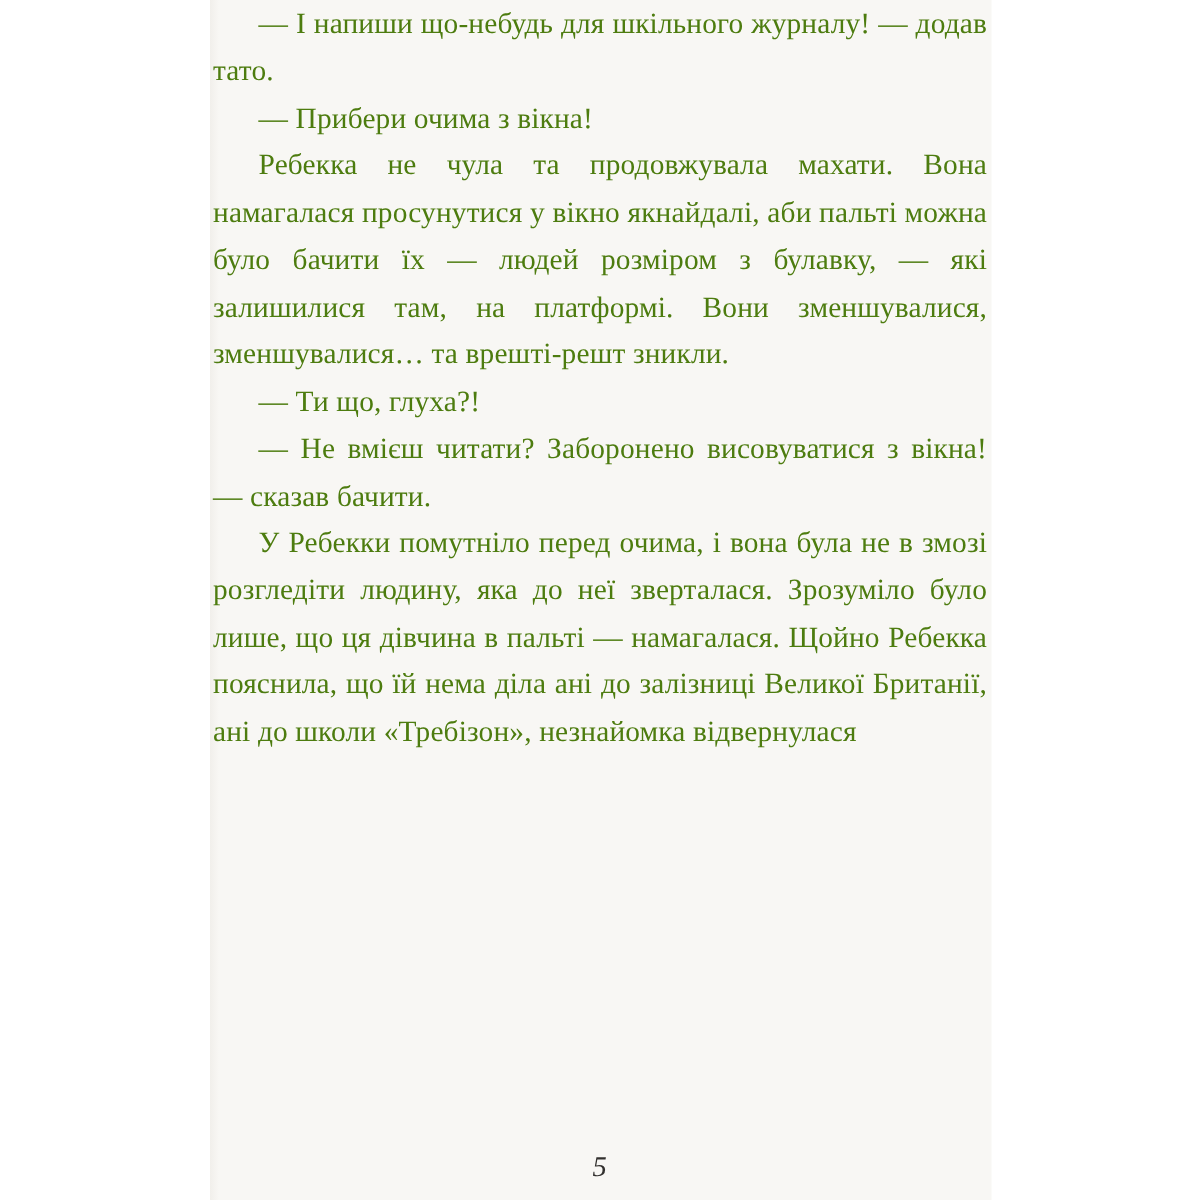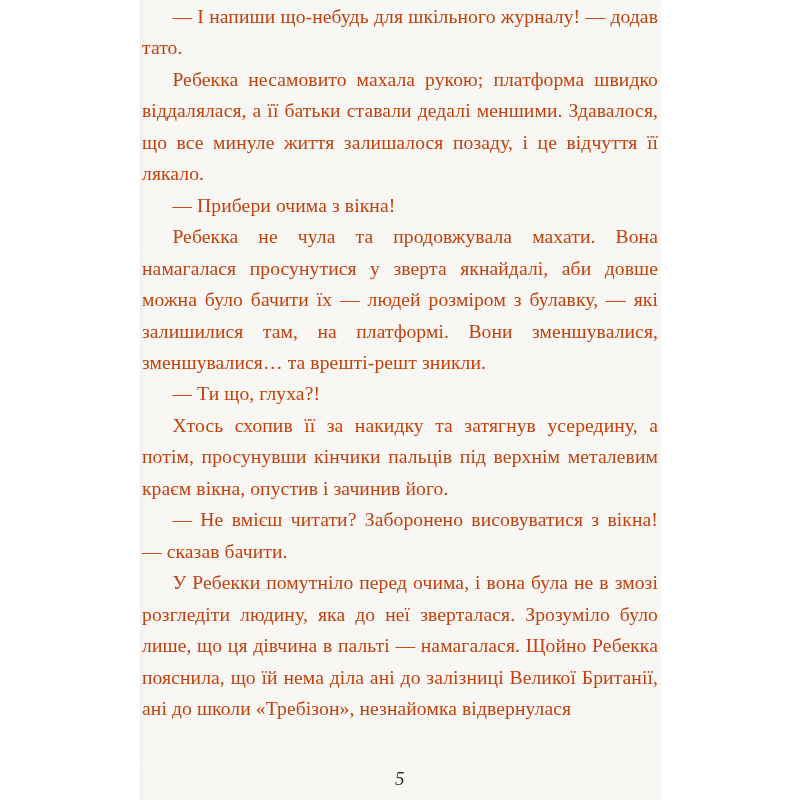--- a/index.html
+++ b/index.html
@@ -33,21 +33,21 @@
     pointer-events: none;
   }
 
   #text-column {
     position: absolute;
     left: 142px;
     top: 1px;
     width: 516px;
     text-align: justify;
     text-justify: inter-word;
-    color: #c2410c;
+    color: #4d7c0f;
     font-size: 19.6px;
     line-height: 31.45px;
     letter-spacing: 0.1px;
     -webkit-font-smoothing: antialiased;
   }
 
   #text-column p {
     margin: 0;
     text-indent: 1.55em;
     text-align: justify;
@@ -72,22 +72,20 @@
   }
 </style>
 </head>
 <body>
 
 <div id="page-sheet">
 </div>
 
 <div id="text-column">
   <p>— І напиши що-небудь для шкільного жур­налу! — додав тато.</p>
-  <p>Ребекка несамовито махала рукою; платформа швидко віддалялася, а її батьки ставали дедалі меншими. Здавалося, що все минуле життя зали­шалося позаду, і це відчуття її лякало.</p>
   <p>— Прибери очима з вікна!</p>
-  <p>Ребекка не чула та продовжувала махати. Вона намагалася просунутися у зверта якнайдалі, аби довше можна було бачити їх — людей розміром з булавку, — які залишилися там, на платформі. Вони зменшувалися, зменшувалися… та вреш­ті-решт зникли.</p>
+  <p>Ребекка не чула та продовжувала махати. Вона намагалася просунутися у вікно якнайдалі, аби пальті можна було бачити їх — людей розміром з булавку, — які залишилися там, на платформі. Вони зменшувалися, зменшувалися… та вреш­ті-решт зникли.</p>
   <p>— Ти що, глуха?!</p>
-  <p>Хтось схопив її за накидку та затягнув усереди­ну, а потім, просунувши кінчики пальців під верхнім металевим краєм вікна, опустив і зачинив його.</p>
   <p>— Не вмієш читати? Заборонено висовува­тися з вікна! — сказав бачити.</p>
   <p>У Ребекки помутніло перед очима, і вона була не в змозі розгледіти людину, яка до неї зверта­лася. Зрозуміло було лише, що ця дівчина в пальті — намагалася. Щойно Ребекка пояснила, що їй нема діла ані до залізниці Великої Британії, ані до школи «Требізон», незнайомка відвернулася</p>
 </div>
 
 <div id="page-number">5</div>
 
 </body></html>

